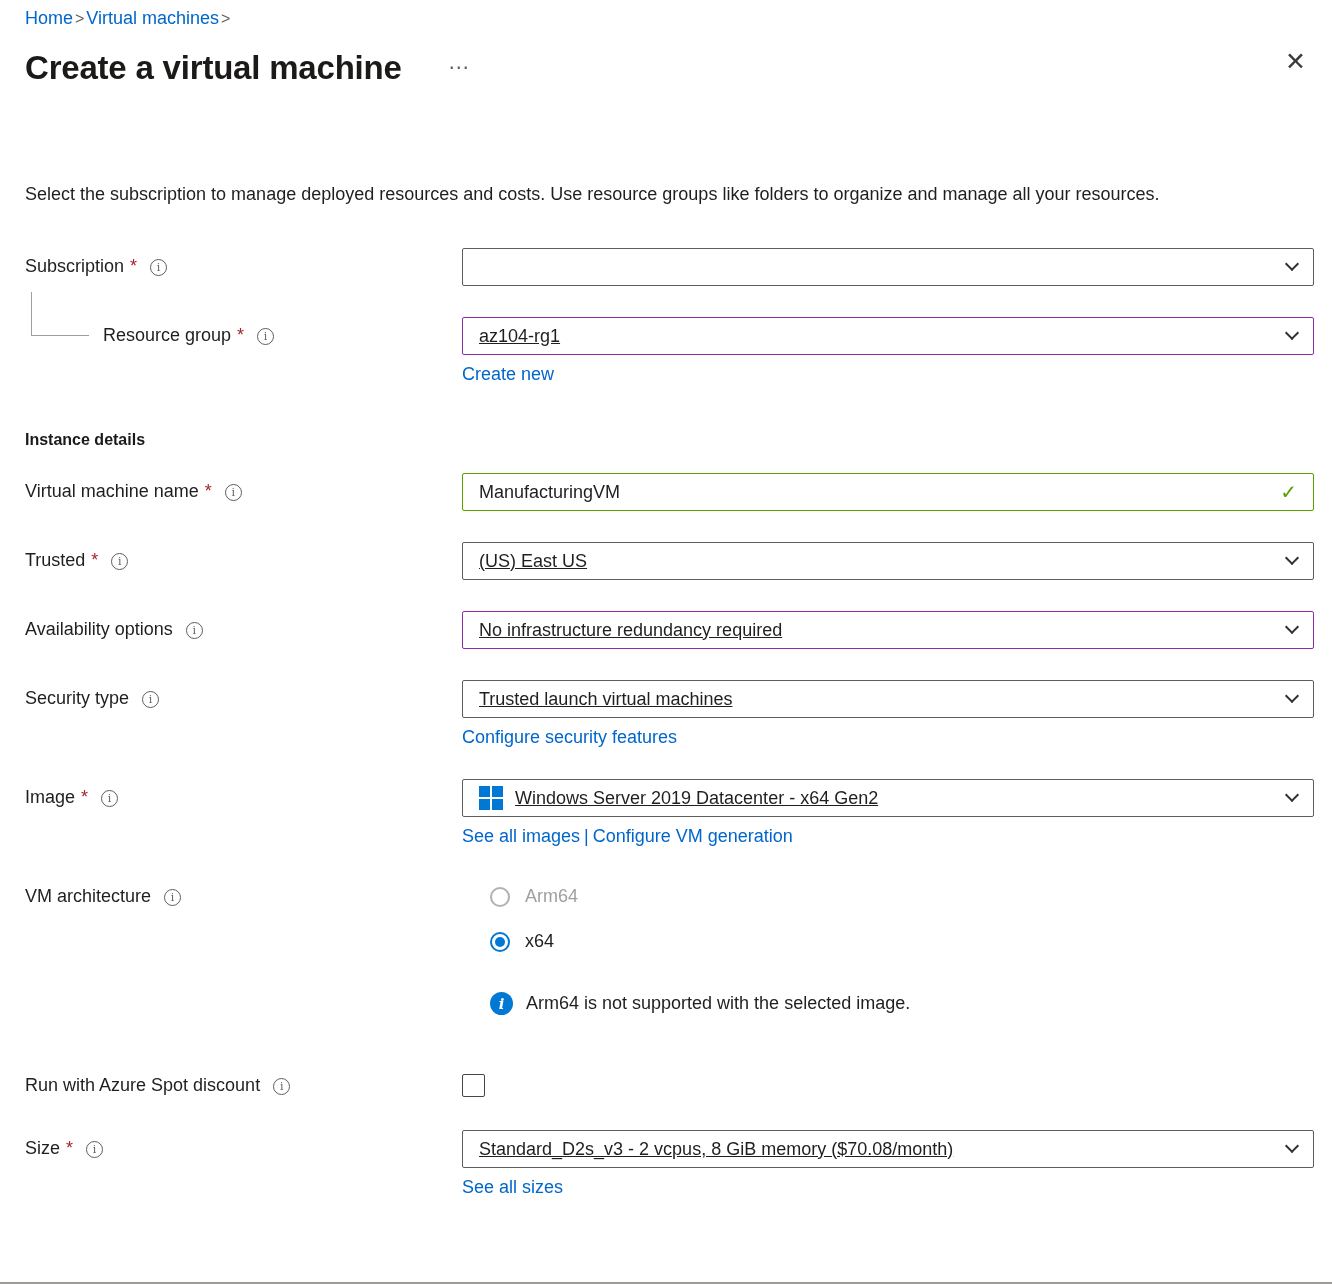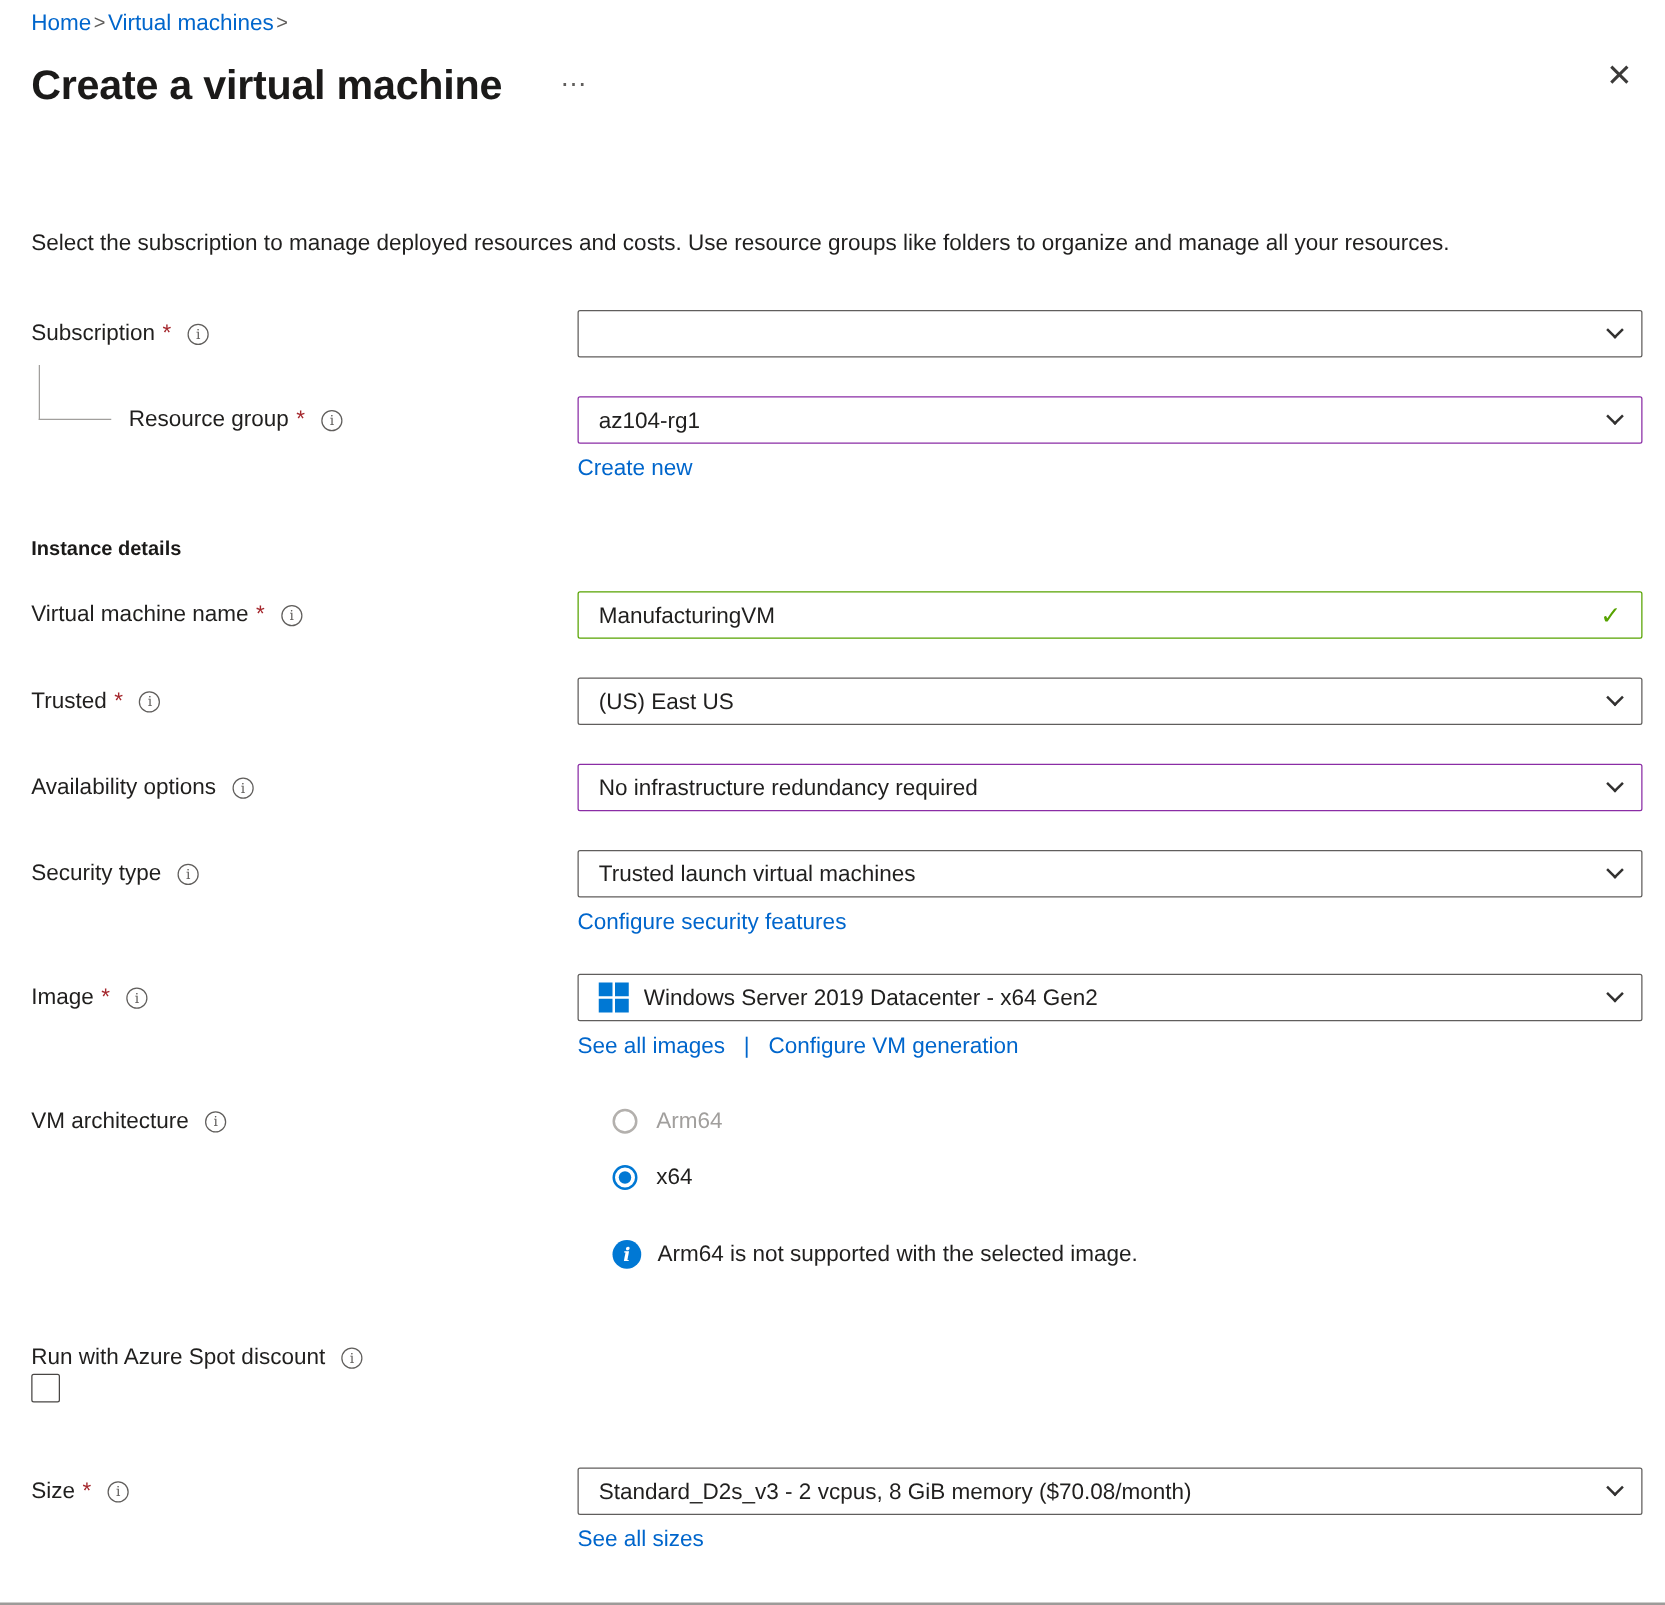--- a/index.html
+++ b/index.html
@@ -43,34 +43,34 @@
   .connector {
     position: absolute; left: 6px; top: -25px; width: 58px; height: 44px;
     border-left: 1px solid #a19f9d; border-bottom: 1px solid #a19f9d;
   }
 
   
   .dropdown, .textbox {
     height: 38px; border: 1px solid #605e5c; border-radius: 2px; background: #fff;
     display: flex; align-items: center; padding: 0 16px;
   }
-  .dropdown { cursor: pointer; }
+  .dropdown { cursor: pointer; text-decoration: underline; }
   .textbox { cursor: text; }
   .dropdown .value, .textbox .value { flex: 1; white-space: nowrap; overflow: hidden; }
   .dropdown.purple { border-color: var(--purple, #8a2da5); }
   .textbox.green { border-color: var(--green, #57a300); }
   .chevron {
     flex: none; width: 10px; height: 10px; margin-left: 14px; margin-top: -6px;
     border-right: 2px solid #323130; border-bottom: 2px solid #323130; transform: rotate(45deg);
   }
   .check { flex: none; color: var(--green, #57a300); font-size: 20px; font-weight: 700; margin-left: 12px; }
 
   .link { color: var(--link, #0066cc); cursor: pointer; text-decoration: none; display: inline-block; }
   .under-link { margin-top: 9px; }
-  .link-row { margin-top: 9px; display: flex; gap: 15px; align-items: flex-start; }
+  .link-row { margin-top: 9px; display: flex; gap: 4px; align-items: flex-start; }
   .link-sep { color: var(--link, #0066cc); }
 
   .section-heading { font-size: 16px; font-weight: 700; color: #1b1a19; margin: 46px 0 24px; }
 
   
   .win-icon { flex: none; width: 24px; height: 24px; display: grid; grid-template-columns: 1fr 1fr; grid-template-rows: 1fr 1fr; gap: 2px; margin-right: 12px; }
   .win-icon span { background: var(--accent-blue, #0078d4); }
 
   
   .radio-row { display: flex; align-items: center; gap: 15px; margin-bottom: 22px; cursor: pointer; padding-top: 2px; }
@@ -243,21 +243,21 @@
           <span class="radio selected"></span>
           <span class="radio-label">x64</span>
         </div>
         <div class="info-msg">
           <span class="info-badge">i</span>
           <span>Arm64 is not supported with the selected image.</span>
         </div>
       </div>
     </div>
 
-    <div class="form-row mt-lg" style="margin-bottom: 52px; flex-direction: column;">
+    <div class="form-row mt-lg" style="margin-bottom: 33px;">
       <div class="label-col" style="padding-top: 4px;">
         <span class="field-label">Run with Azure Spot discount</span>
         <span class="info-icon">i</span>
       </div>
       <div class="control-col">
         <div class="checkbox"></div>
       </div>
     </div>
 
     <div class="form-row" style="margin-bottom: 0;">

